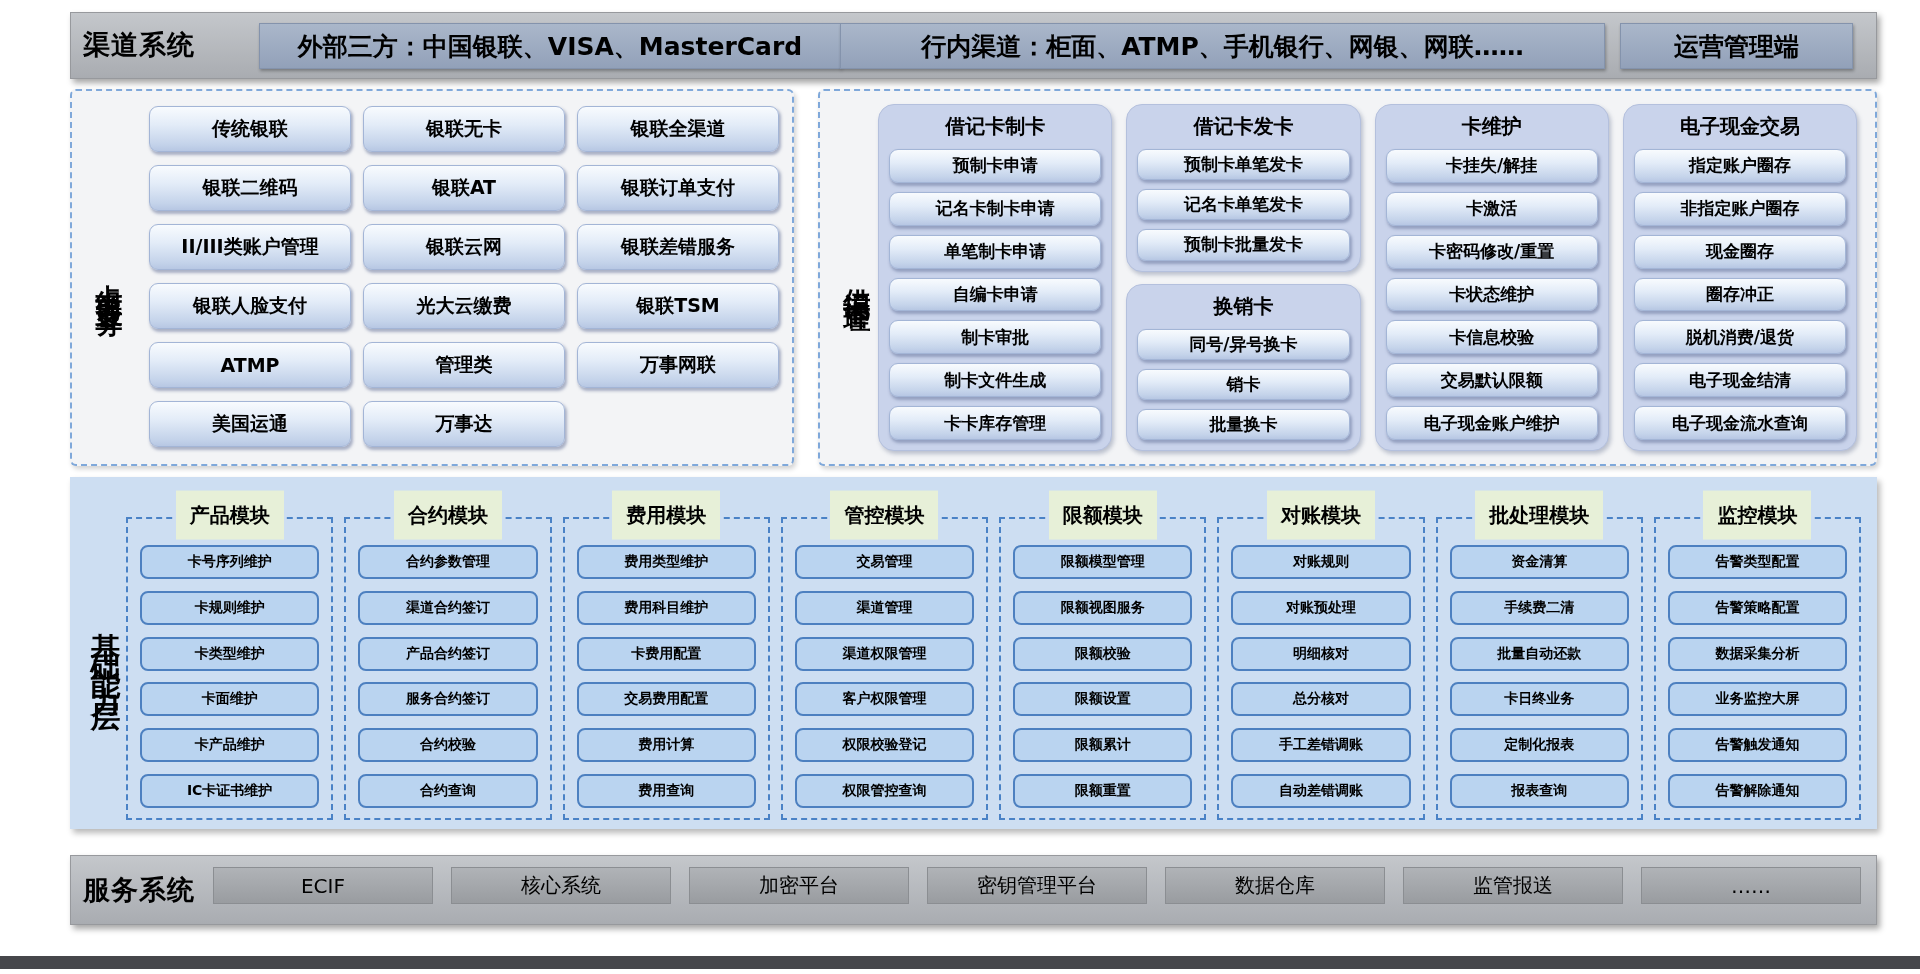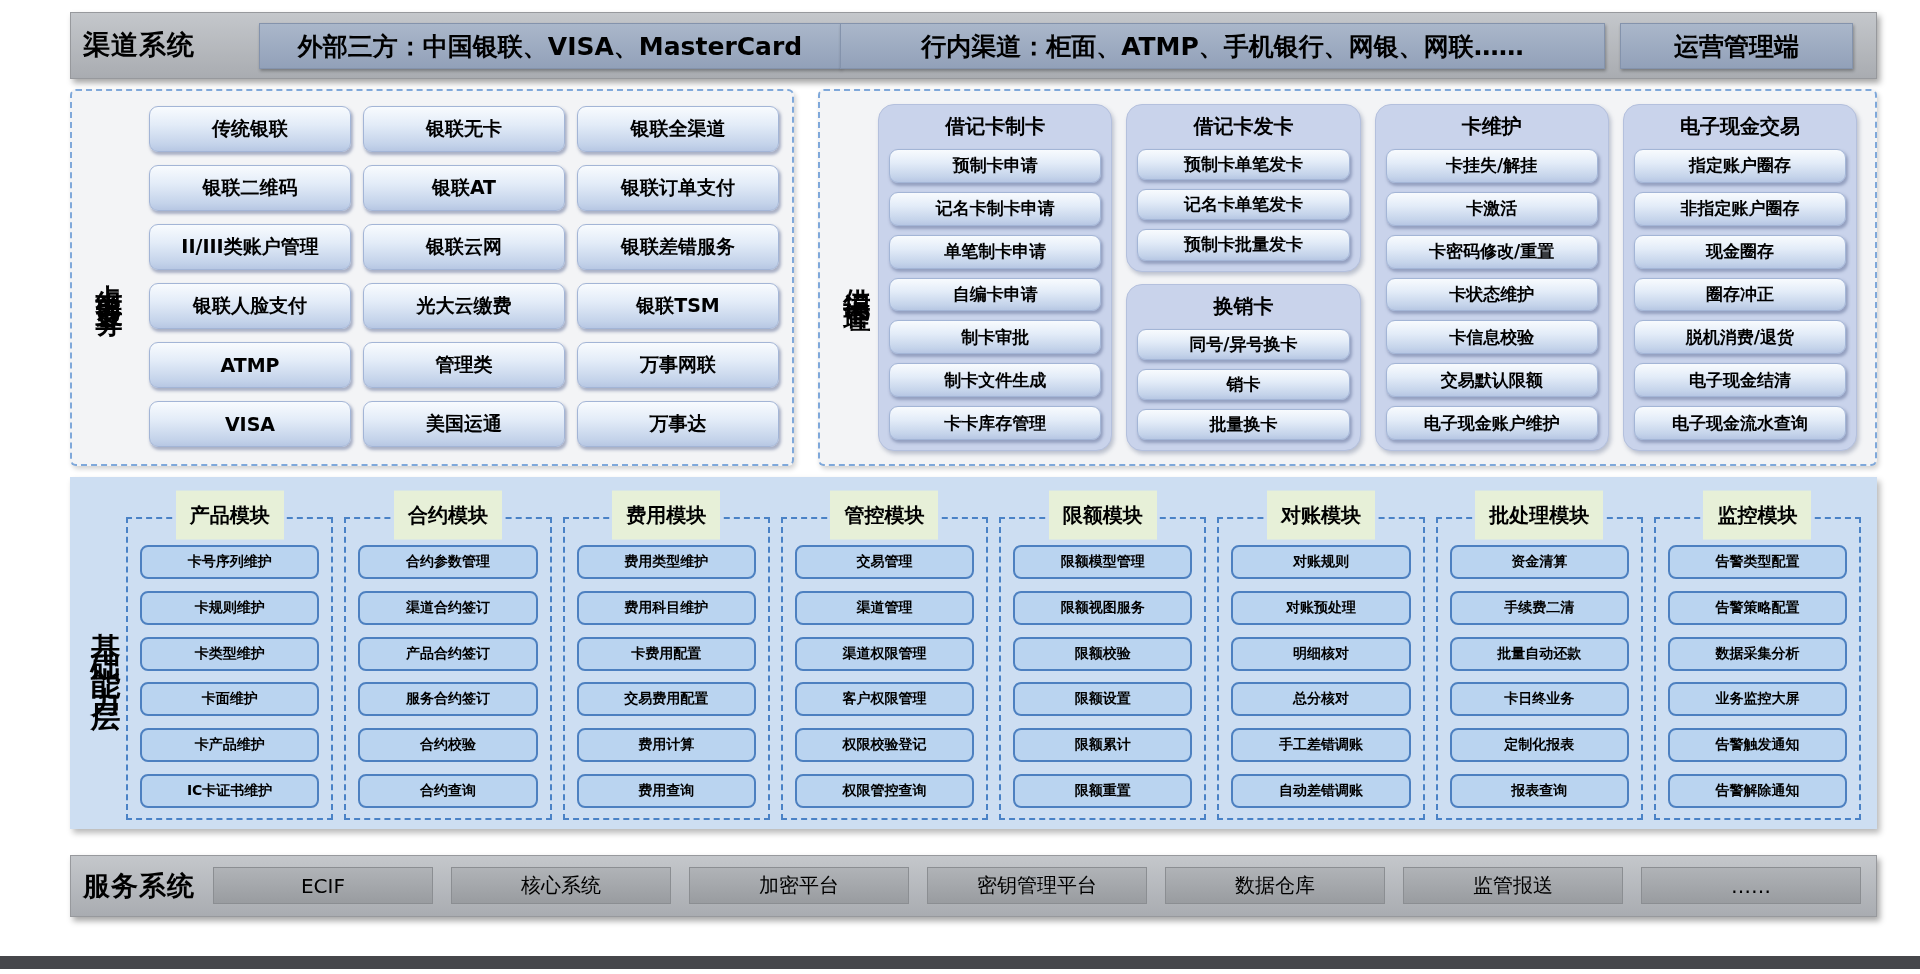--- a/index.html
+++ b/index.html
@@ -12,21 +12,21 @@
   .canvas { position: relative; width: 1920px; height: 974px; overflow: hidden; background: #fff; }
 
   
   .bar {
     position: absolute;
     background: linear-gradient(180deg, #c4c7cb 0%, #a9acb1 100%);
     border: 1px solid #97999d;
     box-shadow: 3px 4px 6px rgba(0,0,0,.35);
   }
   .channel-bar { left: 70px; top: 12px; width: 1807px; height: 67px; }
-  .service-bar { left: 70px; top: 855px; width: 1807px; height: 62px; }
+  .service-bar { left: 70px; top: 855px; width: 1807px; height: 70px; }
   .bar-label {
     position: absolute; left: 12px; top: 0; bottom: 1px;
     display: flex; align-items: center;
     font-weight: bold; font-size: 27px; letter-spacing: 1px;
   }
   .ch-btn {
     position: absolute; top: 10px; height: 46px;
     background: linear-gradient(180deg, #aab7ca 0%, #92a1b9 100%);
     border: 1px solid #8493ac;
     box-shadow: 1px 2px 3px rgba(0,0,0,.3);
@@ -152,21 +152,20 @@
         <div class="gbtn cf-btn">银联订单支付</div>
         <div class="gbtn cf-btn">II/III类账户管理</div>
         <div class="gbtn cf-btn">银联云网</div>
         <div class="gbtn cf-btn">银联差错服务</div>
         <div class="gbtn cf-btn">银联人脸支付</div>
         <div class="gbtn cf-btn">光大云缴费</div>
         <div class="gbtn cf-btn">银联TSM</div>
         <div class="gbtn cf-btn">ATMP</div>
         <div class="gbtn cf-btn">管理类</div>
         <div class="gbtn cf-btn">万事网联</div>
-        <div class="gbtn cf-btn">VISA</div>
         <div class="gbtn cf-btn">美国运通</div>
         <div class="gbtn cf-btn">万事达</div>
       </div>
   </div>
 
   <div class="panel debit-panel">
     <div class="v-label dc-label">借记卡管理</div>
     <div class="dc-cols">
         <div class="dc-col">
           <div class="dc-group">

